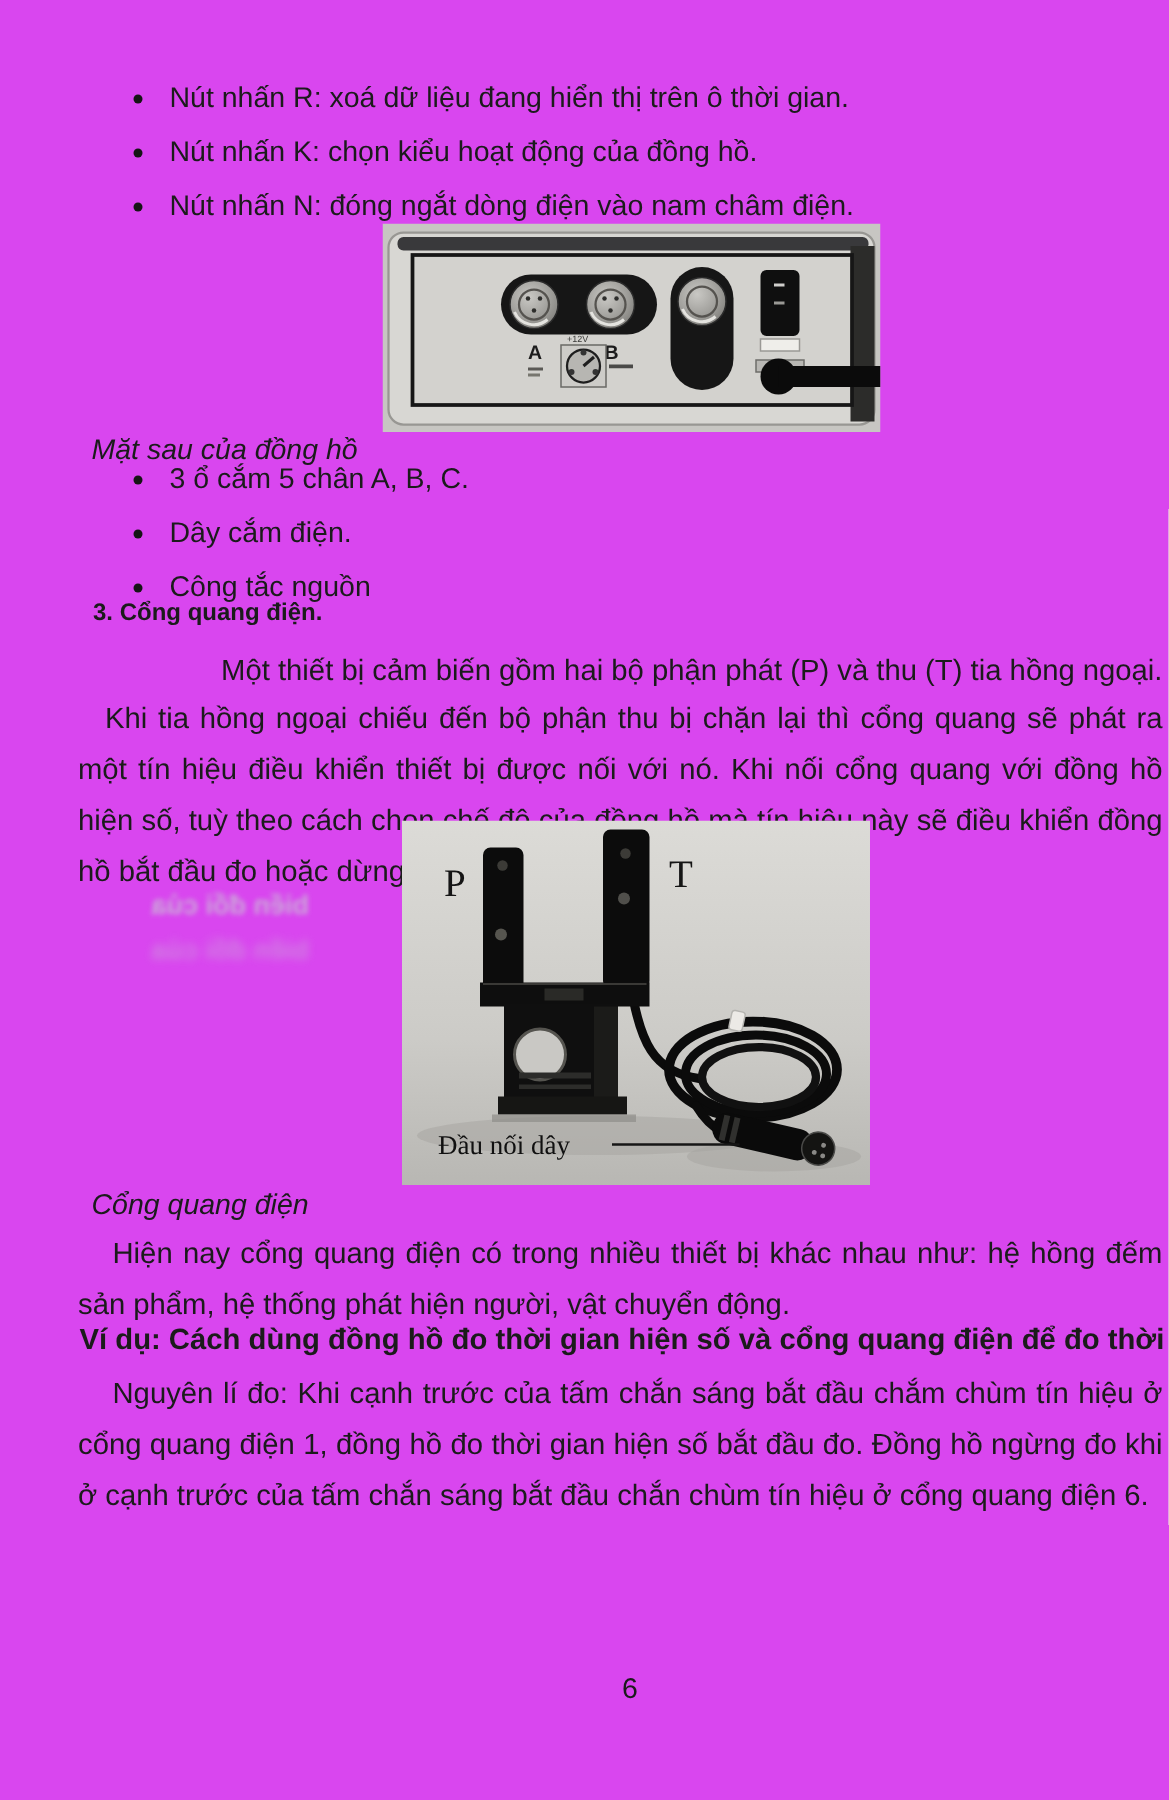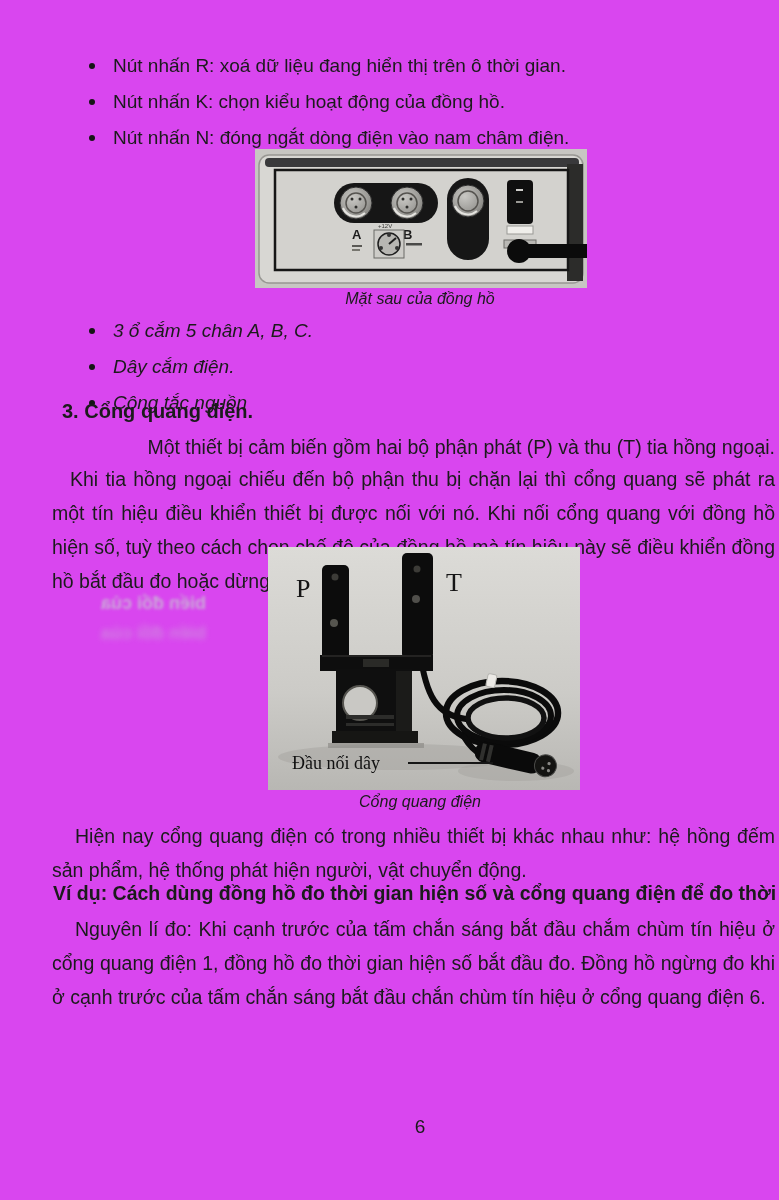--- a/index.html
+++ b/index.html
@@ -17,23 +17,23 @@
   .bullet-list li{position:relative;padding-left:27px;margin-bottom:8px;line-height:28px;}
   .bullet-list li::before{
     content:"";position:absolute;left:3px;top:11px;width:6px;height:6px;
     background:#151515;border-radius:50%;
   }
   
   .body-text{position:absolute;left:52px;width:723px;font-size:19.5px;line-height:33.5px;text-align:justify;}
   .single-line{white-space:nowrap;text-align:right;}
   .indent-18{text-indent:18px;}
   .indent-23{text-indent:23px;}
-  .section-heading{position:absolute;left:62px;font-size:20px;font-weight:bold;white-space:nowrap;}
+  .section-heading{position:absolute;left:62px;font-size:16px;font-weight:bold;white-space:nowrap;}
   .example-heading{position:absolute;left:53px;width:726px;font-size:19.5px;font-weight:bold;white-space:nowrap;}
-  .fig-caption{position:absolute;left:61px;width:718px;text-align:center;font-style:italic;font-size:16px;}
+  .fig-caption{position:absolute;left:61px;width:718px;font-style:italic;font-size:19px;}
   .figure{position:absolute;line-height:0;}
   .page-number{position:absolute;top:1116px;left:61px;width:718px;text-align:center;font-size:19px;}
   
   .ghost{
     position:absolute;left:36px;top:588px;width:170px;
     font-size:18px;font-weight:bold;color:#c6cbd0;
     transform:scaleX(-1);filter:blur(1.6px);opacity:.75;line-height:30px;
     pointer-events:none;
   }
   .ghost .g2{filter:blur(2.6px);opacity:.6;display:block;}
@@ -121,21 +121,21 @@
       <rect x="249" y="91" width="32" height="8" fill="#b9b8b4" stroke="#6e6d69"></rect>
       <g>
         <circle cx="264" cy="102" r="12" fill="#0b0b0b"></circle>
         <rect x="264" y="95" width="68" height="14" fill="#0b0b0b"></rect>
       </g>
     </svg>
   </div>
 
   <div class="fig-caption" style="top:290px;">Mặt sau của đồng hồ</div>
 
-  <ul class="bullet-list" style="top:317px;left:86px;font-style:italic;">
+  <ul class="bullet-list" style="top:306px;left:86px;">
     <li>3 ổ cắm 5 chân A, B, C.</li>
     <li>Dây cắm điện.</li>
     <li>Công tắc nguồn</li>
   </ul>
 
   <div class="section-heading" style="top:400px;">3. Cổng quang điện.</div>
 
   <div class="body-text single-line" style="top:431px;left:70px;width:705px;">Một thiết bị cảm biến gồm hai bộ phận phát (P) và thu (T) tia hồng ngoại.</div>
 
   <div class="body-text indent-18" style="top:462px;line-height:34px;">Khi tia hồng ngoại chiếu đến bộ phận thu bị chặn lại thì cổng quang sẽ phát ra một tín hiệu điều khiển thiết bị được nối với nó. Khi nối cổng quang với đồng hồ hiện số, tuỳ theo cách chọn chế độ của đồng hồ mà tín hiệu này sẽ điều khiển đồng hồ bắt đầu đo hoặc dừng đo.</div>

